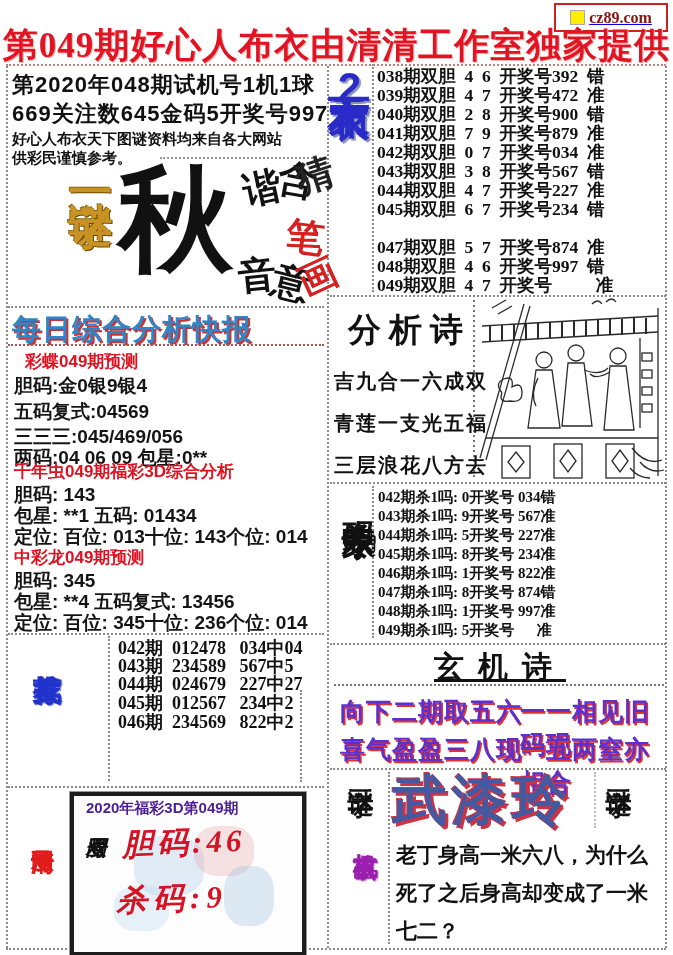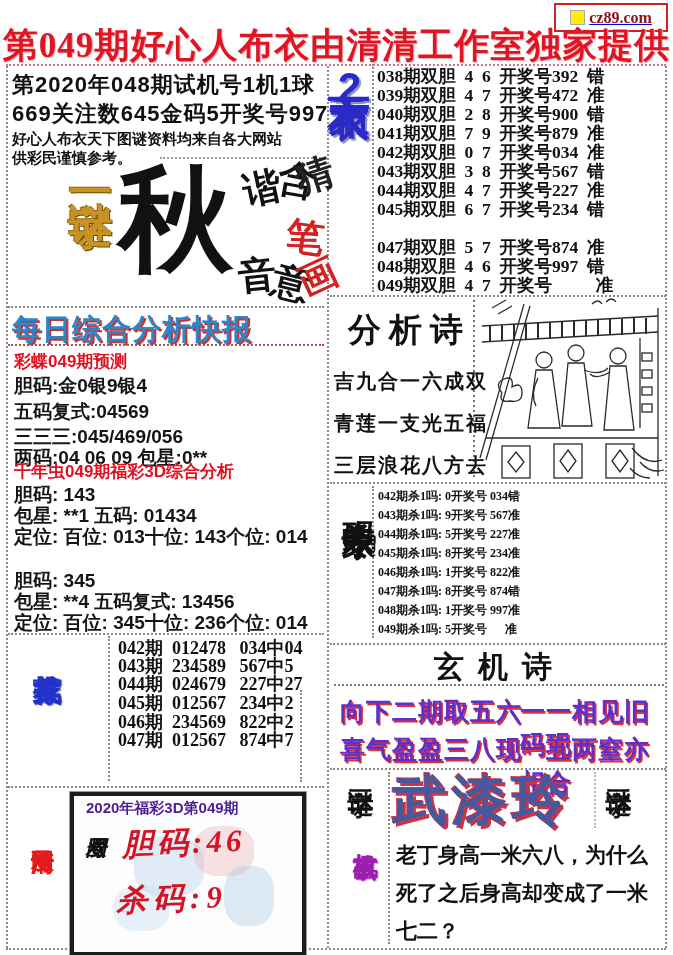--- a/index.html
+++ b/index.html
@@ -60,25 +60,25 @@
               text-shadow:2px 2px 1px #8890b8;line-height:1;}
   .buyi-row{position:absolute;left:377px;font-size:17.5px;font-weight:bold;
             font-family:"Liberation Serif",serif;white-space:pre;}
 
   .fenxi-title{left:348px;top:308px;font-size:33px;font-weight:bold;letter-spacing:8px;}
   .poem-line{position:absolute;left:334px;font-size:20px;font-weight:bold;
              font-family:"Liberation Serif",serif;letter-spacing:2px;}
 
   .shama-label{left:334px;top:494px;height:146px;font-size:35px;font-weight:bold;
                font-family:"Liberation Serif",serif;}
-  .shama-row{position:absolute;left:378px;font-size:12px;font-weight:bold;
+  .shama-row{position:absolute;left:378px;font-size:15px;font-weight:bold;
              font-family:"Liberation Serif",serif;white-space:pre;}
 
   .xuanji-title{left:330px;top:647px;width:340px;text-align:center;font-size:30px;
-                font-weight:bold;letter-spacing:14px;}
+                font-weight:bold;letter-spacing:14px;text-decoration:underline;}
   .xj-line{position:absolute;font-size:25px;font-weight:bold;color:#5b2fd0;
            text-shadow:1.5px 1.5px 0 #e03030;letter-spacing:1px;}
 
   .szm-left{left:344px;top:770px;height:64px;font-size:26px;font-weight:bold;}
   .szm-right{left:602px;top:770px;height:64px;font-size:26px;font-weight:bold;}
   .wuqiling{left:392px;top:764px;width:200px;font-size:55px;font-weight:bold;
             font-family:"Liberation Serif",serif;color:#44599f;letter-spacing:5px;
             text-shadow:3px 3px 0 #cc3344,-1px -1px 0 #cc3344;}
   .xjgs{left:350px;top:834px;height:118px;font-size:25px;font-weight:bold;color:#9b1fae;
         text-shadow:1px 1px 0 #d9a6e0;}
@@ -116,43 +116,43 @@
   <span class="hint" style="left:296px;top:150px;transform:rotate(-18deg);color:#222;">猜</span>
   <span class="hint" style="left:286px;top:212px;transform:rotate(8deg);color:#d42222;">笔</span>
   <span class="hint" style="left:238px;top:250px;transform:rotate(-6deg);">音</span>
   <span class="hint" style="left:272px;top:258px;transform:rotate(14deg);">意</span>
   <span class="hint" style="left:299px;top:252px;transform:rotate(-25deg);color:#d42222;">画</span>
 
   <div class="dotH" style="left:8px;top:306px;width:316px;"></div>
   <div class="abs banner">每日综合分析快报</div>
   <div class="dotH" style="left:8px;top:344px;width:316px;border-top-color:#aa5555;"></div>
 
-  <div class="abs red-title" style="left:14px;top:350px;text-align:center;">彩蝶049期预测</div>
+  <div class="abs red-title" style="left:25px;top:350px;text-align:center;">彩蝶049期预测</div>
   <div class="abs blk-line" style="left:14px;top:373px;">胆码:金0银9银4</div>
   <div class="abs blk-line" style="left:14px;top:399px;">五码复式:04569</div>
   <div class="abs blk-line" style="left:14px;top:424px;">三三三:045/469/056</div>
   <div class="abs blk-line" style="left:14px;top:445px;">两码:04 06 09 包星:0**</div>
 
   <div class="abs red-title" style="left:14px;top:460px;">千年虫049期福彩3D综合分析</div>
   <div class="abs blk-line" style="left:14px;top:482px;">胆码: 143</div>
   <div class="abs blk-line" style="left:14px;top:503px;">包星: **1 五码: 01434</div>
   <div class="abs blk-line" style="left:14px;top:524px;">定位: 百位: 013十位: 143个位: 014</div>
 
+  <div class="abs red-title" style="left:14px;top:546px;">中彩龙049期预测</div>
   <div class="abs blk-line" style="left:14px;top:568px;">胆码: 345</div>
   <div class="abs blk-line" style="left:14px;top:589px;">包星: **4 五码复式: 13456</div>
   <div class="abs blk-line" style="left:14px;top:610px;">定位: 百位: 345十位: 236个位: 014</div>
   <div class="dotH" style="left:8px;top:633px;width:316px;"></div>
 
   <div class="abs vlabel fushi-label">复式推荐</div>
   <div class="fushi-row" style="top:636px;">042期  012478   034中04</div>
   <div class="fushi-row" style="top:654px;">043期  234589   567中5</div>
   <div class="fushi-row" style="top:672px;">044期  024679   227中27</div>
   <div class="fushi-row" style="top:691px;">045期  012567   234中2</div>
   <div class="fushi-row" style="top:710px;">046期  234569   822中2</div>
-  <div class="fushi-row" style="top:728px;">047期  012567   874中7</div>
   <div class="fushi-row" style="top:764px;margin-top:41px;">049期  012579         中</div>
   <div class="dotV" style="left:108px;top:636px;height:145px;"></div>
   <div class="dotV" style="left:300px;top:690px;height:92px;"></div>
   <div class="dotH" style="left:8px;top:786px;width:316px;"></div>
 
   <div class="abs vlabel qq-label">清清双号图</div>
   <div class="qq-box">
     <div class="blob" style="left:60px;top:40px;width:70px;height:60px;background:#a8c8e6;"></div>
     <div class="blob" style="left:120px;top:30px;width:60px;height:50px;background:#e6a8b0;"></div>
     <div class="blob" style="left:150px;top:70px;width:50px;height:60px;background:#9fc2de;"></div>

